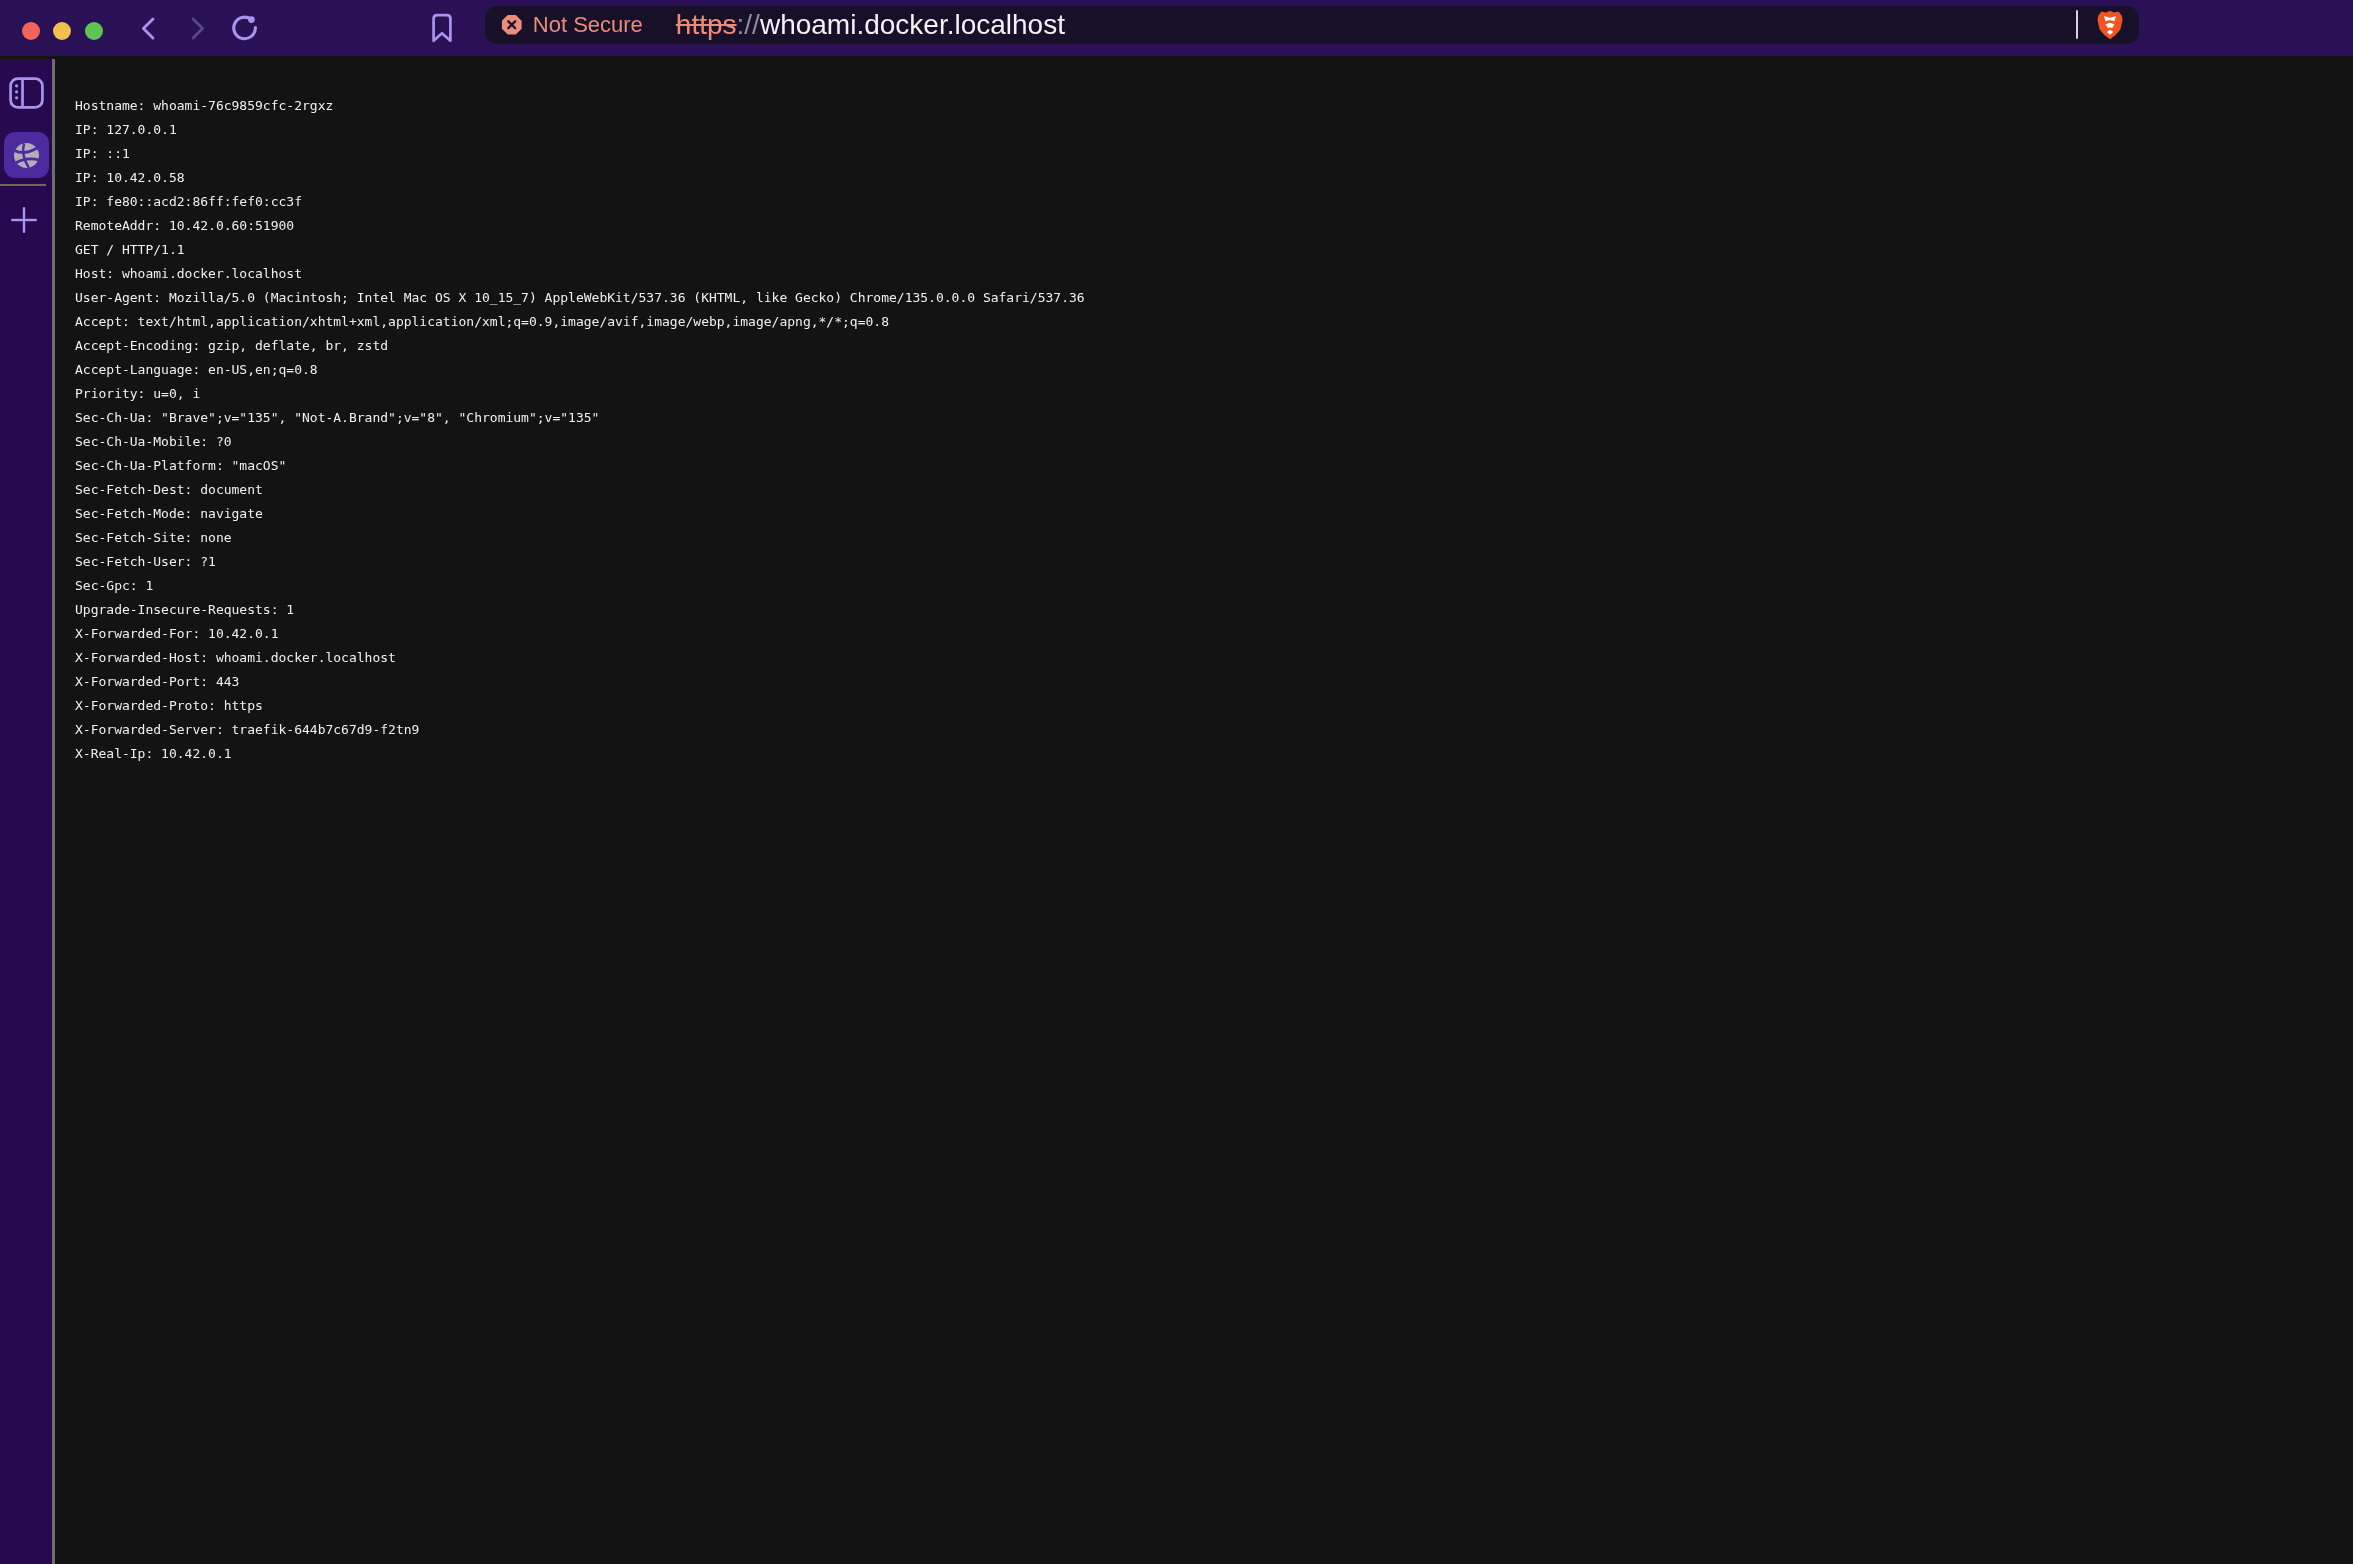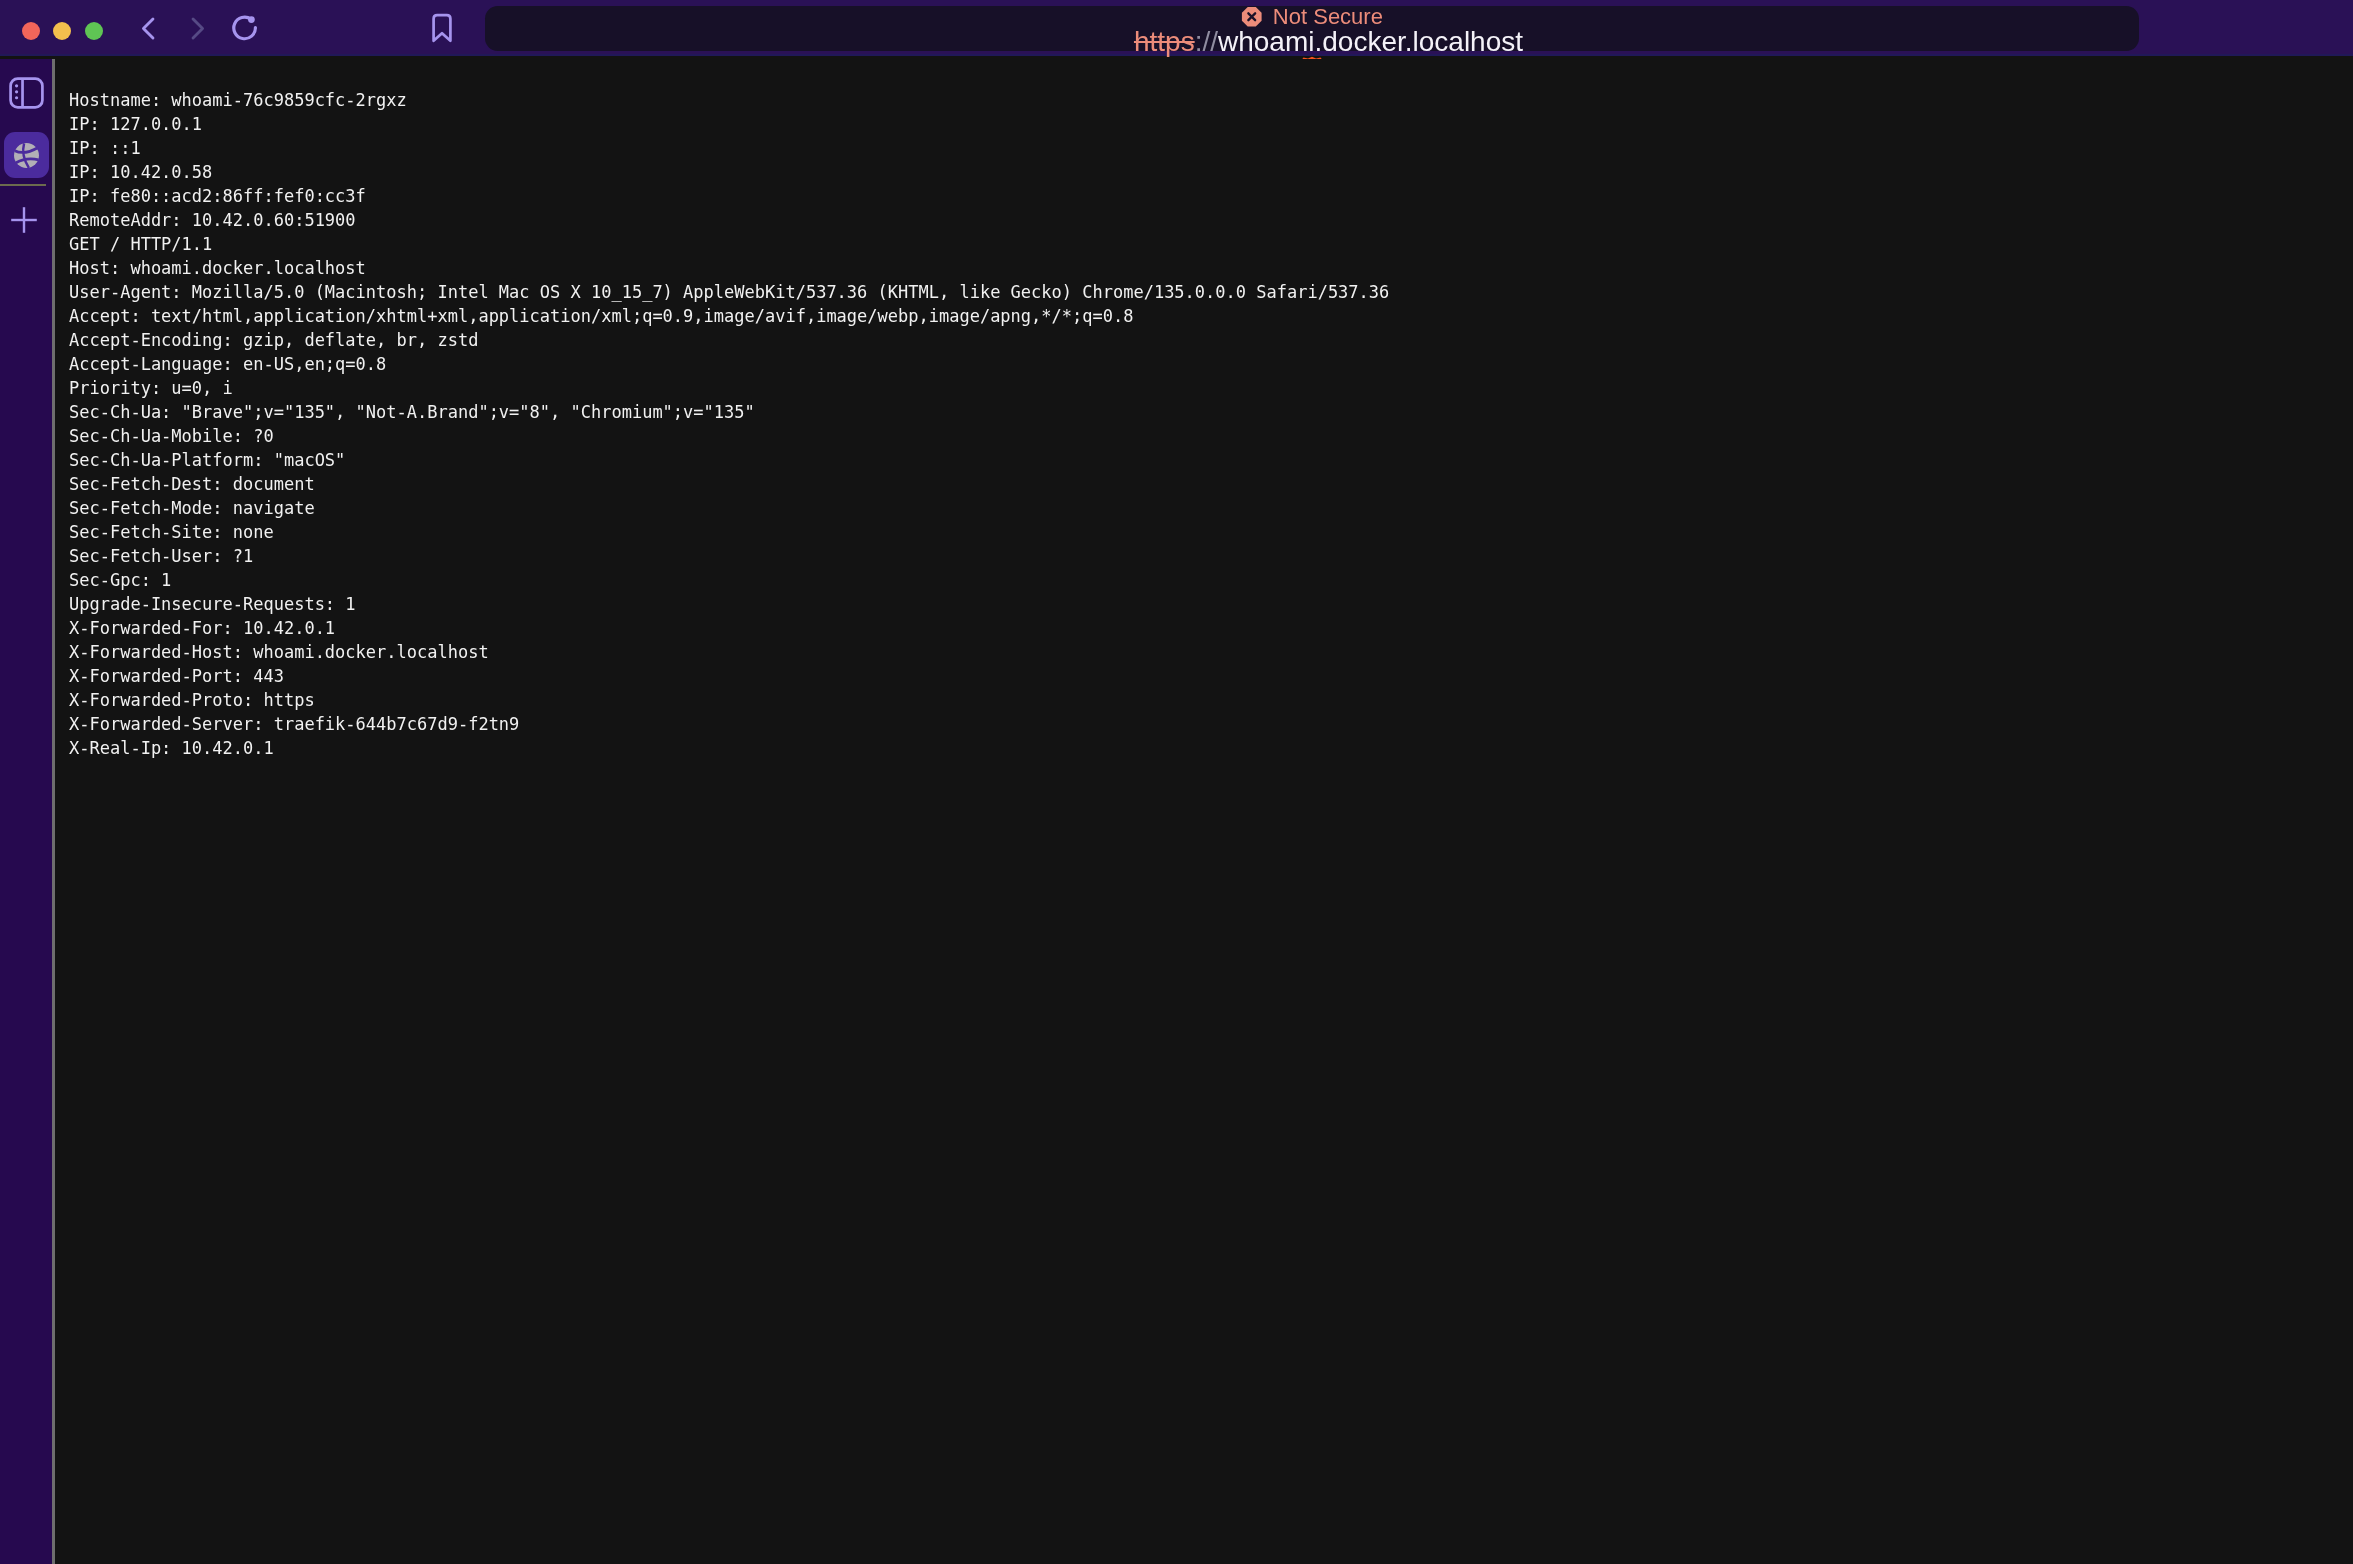--- a/index.html
+++ b/index.html
@@ -23,22 +23,22 @@
     position:absolute;top:0;left:0;width:2354px;height:56px;
     background:var(--chrome);border-bottom:2.4px solid var(--chrome-border);
   }
   .tl{position:absolute;top:22px;width:18.3px;height:18.3px;border-radius:50%}
   .tl.red{left:21.5px;background:var(--traffic-red)}
   .tl.yellow{left:53px;background:var(--traffic-yellow)}
   .tl.green{left:85px;background:var(--traffic-green)}
   .navbtn{position:absolute;top:0;height:56px;width:35px;display:flex;align-items:center;justify-content:center}
   .nav-back{left:131px}.nav-forward{left:179px}.nav-reload{left:227px}.nav-bookmark{left:424px}
   .addressbar{
-    position:absolute;left:485px;top:5.6px;width:1654px;height:45px;border-radius:12.7px;
-    background:var(--addressbar-bg);display:flex;align-items:center;padding:0 16px;flex-direction:column;
+    position:absolute;left:485px;top:5.6px;width:1654px;height:38px;border-radius:12.7px;
+    background:var(--addressbar-bg);display:flex;align-items:center;padding:0 16px;
   }
   .security-chip{display:flex;align-items:center;gap:10.3px;cursor:default}
   .not-secure-label{color:var(--warning);font-size:22px;line-height:1}
   .url{margin-left:33px;font-size:28px;line-height:1;white-space:nowrap}
   .url .scheme{color:var(--warning);text-decoration:line-through}
   .url .sep{color:var(--url-sep)}
   .url .host{color:var(--url-host)}
   .ab-spacer{flex:1}
   .ab-vsep{width:2.4px;height:29px;background:#d6d2de;border-radius:1.6px;margin-right:19px}
   
@@ -47,22 +47,22 @@
   .sb-toggle{position:absolute;left:8px;top:17.5px;width:37px;height:33px;display:flex;align-items:center;justify-content:center}
   .sb-tile{
     position:absolute;left:4px;top:73px;width:45px;height:46px;border-radius:11px;
     background:var(--active-tab-bg);display:flex;align-items:center;justify-content:center;
   }
   .sb-tab-divider{position:absolute;left:0;top:125px;width:46px;height:2.4px;background:var(--tab-divider)}
   .sb-plus{position:absolute;left:6.4px;top:143px;width:35px;height:35px;display:flex;align-items:center;justify-content:center}
   
   .content{position:absolute;left:56px;top:59px;width:2298px;height:1506px;background:var(--content-bg)}
   .output{
-    margin:2px;padding:27px 0 0 11px;
-    font-family:"DejaVu Sans Mono",monospace;font-size:17px;line-height:24px;
+    margin:8px;padding:27px 0 0 11px;
+    font-family:"DejaVu Sans Mono",monospace;font-size:13px;line-height:24px;
     color:var(--text);white-space:pre;
   }
 </style>
 </head>
 <body>
 
 <div class="toolbar">
   <div>
     <span class="tl red"></span>
     <span class="tl yellow"></span>

